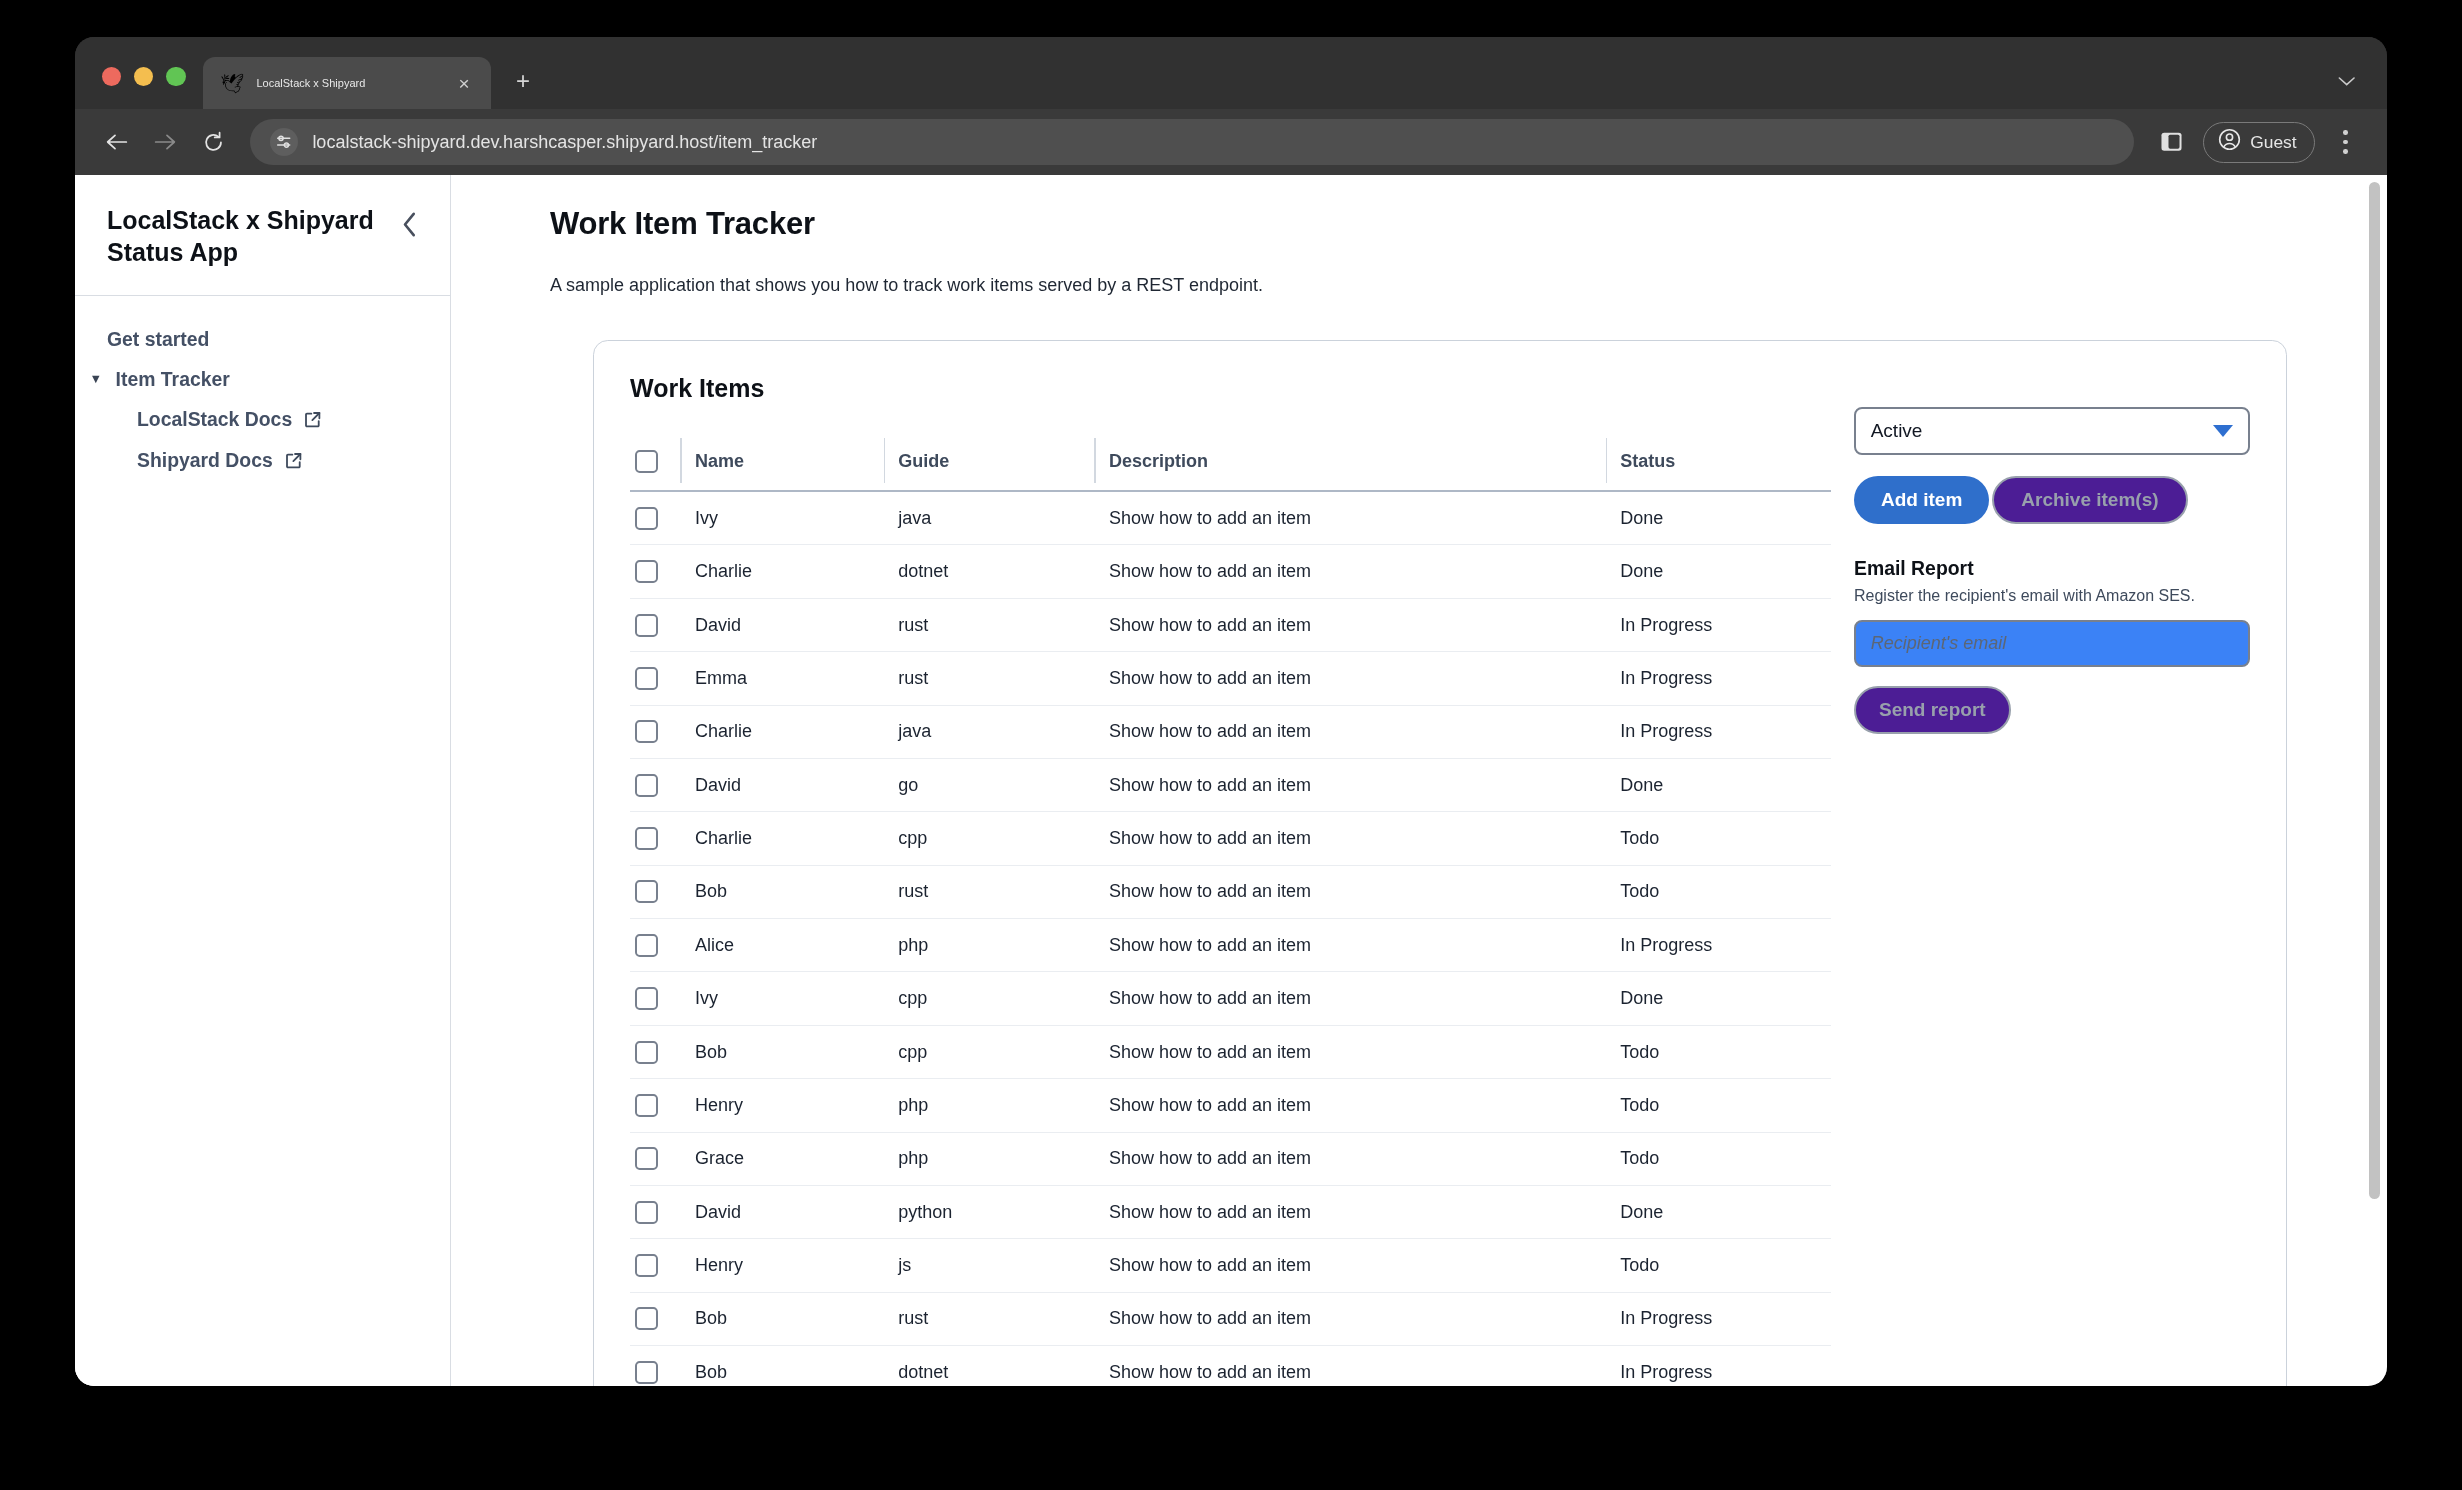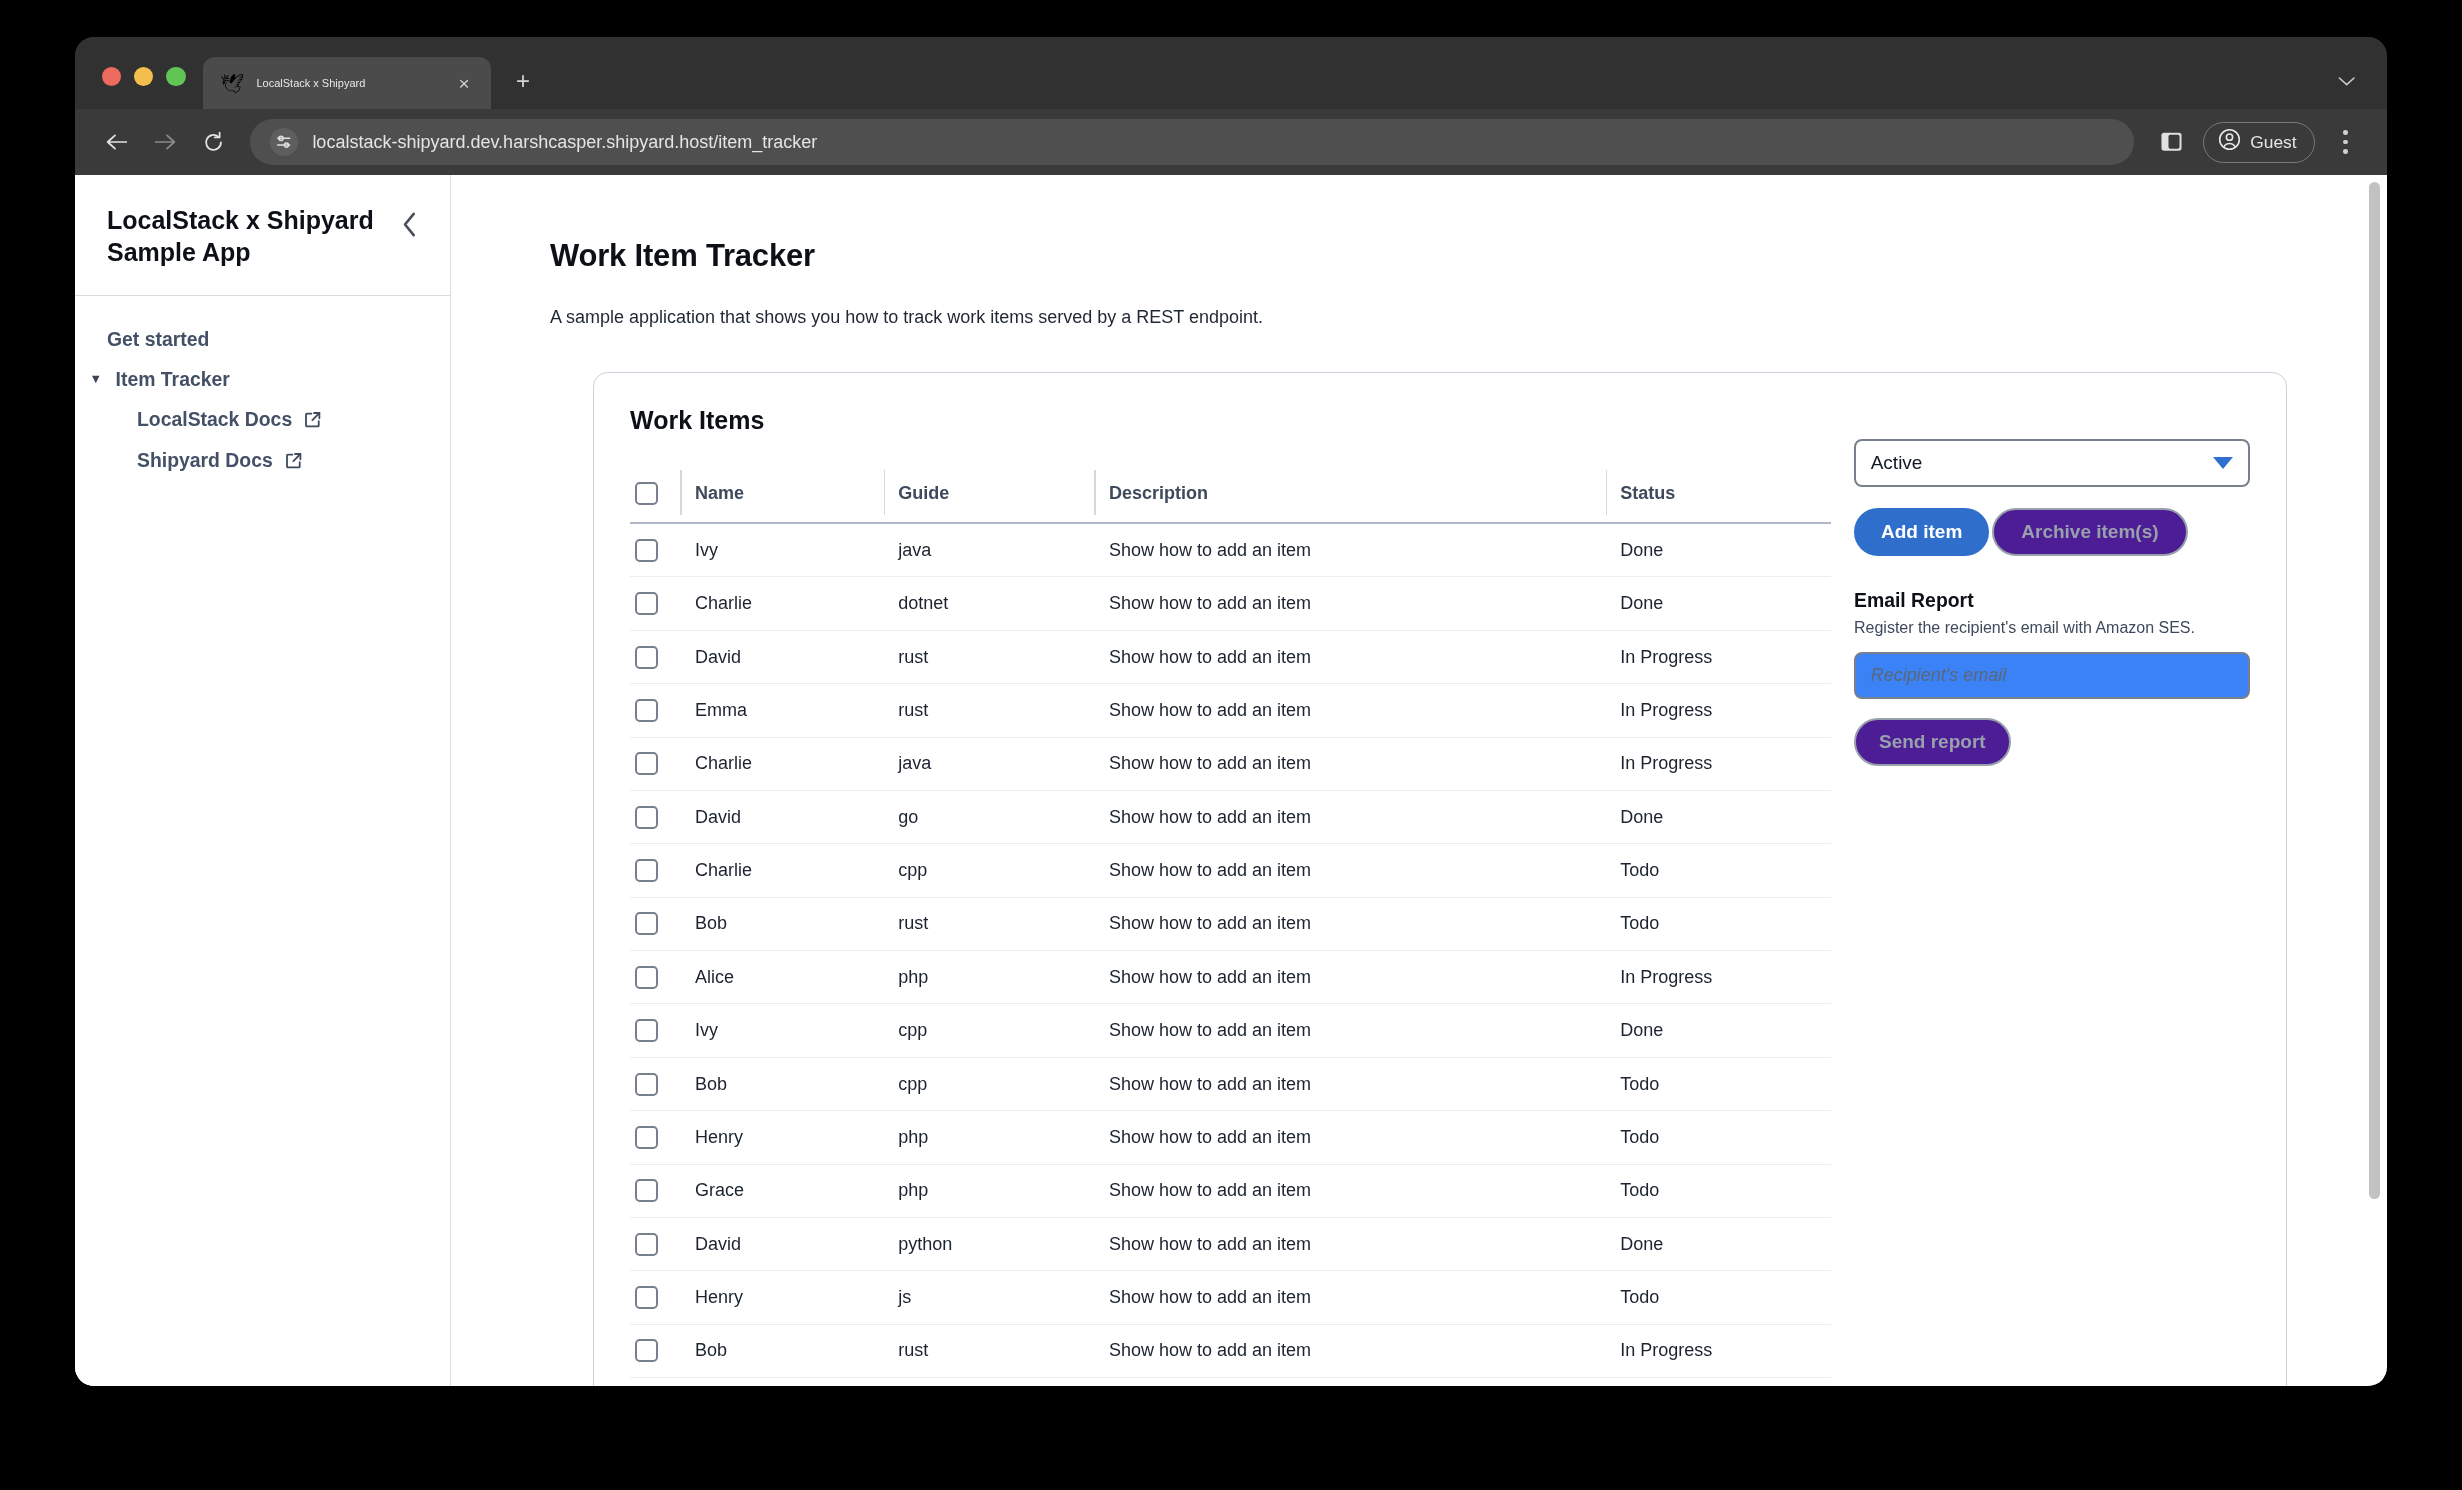--- a/index.html
+++ b/index.html
@@ -261,21 +261,20 @@
     overflow: hidden;
     position: relative;
   }
   .main-inner { padding: 0 100px 0 99px; }
 
   .page-title {
     font-size: 31px;
     font-weight: 700;
     color: #0D1117;
     letter-spacing: -0.2px;
-    margin-top: 32px;
   }
   .page-desc {
     font-size: 18px;
     color: #1F2733;
     margin-top: 33px;
   }
 
   .card {
     margin-top: 44px;
     border: 1.3px solid #CBD2DB;
@@ -512,21 +511,21 @@
       <span></span>
         <span></span>
         <span></span>
     </div>
   </div>
 
   <div class="viewport">
 
     <aside class="sidebar">
       <div class="sidebar-header">
-        <div class="sidebar-title">LocalStack x Shipyard Sample App</div>
+        <div class="sidebar-title">LocalStack x Shipyard Status App</div>
         <div class="collapse-btn">
           <svg width="17.4" height="27" viewBox="0 0 26 40">
             <path d="M19 4 L6 20 L19 36" stroke="#49505E" stroke-width="4" fill="none" stroke-linecap="round" stroke-linejoin="round"></path>
           </svg>
         </div>
       </div>
 
       <nav class="sidebar-nav">
         <div class="nav-item">
           <span>Get started</span>

